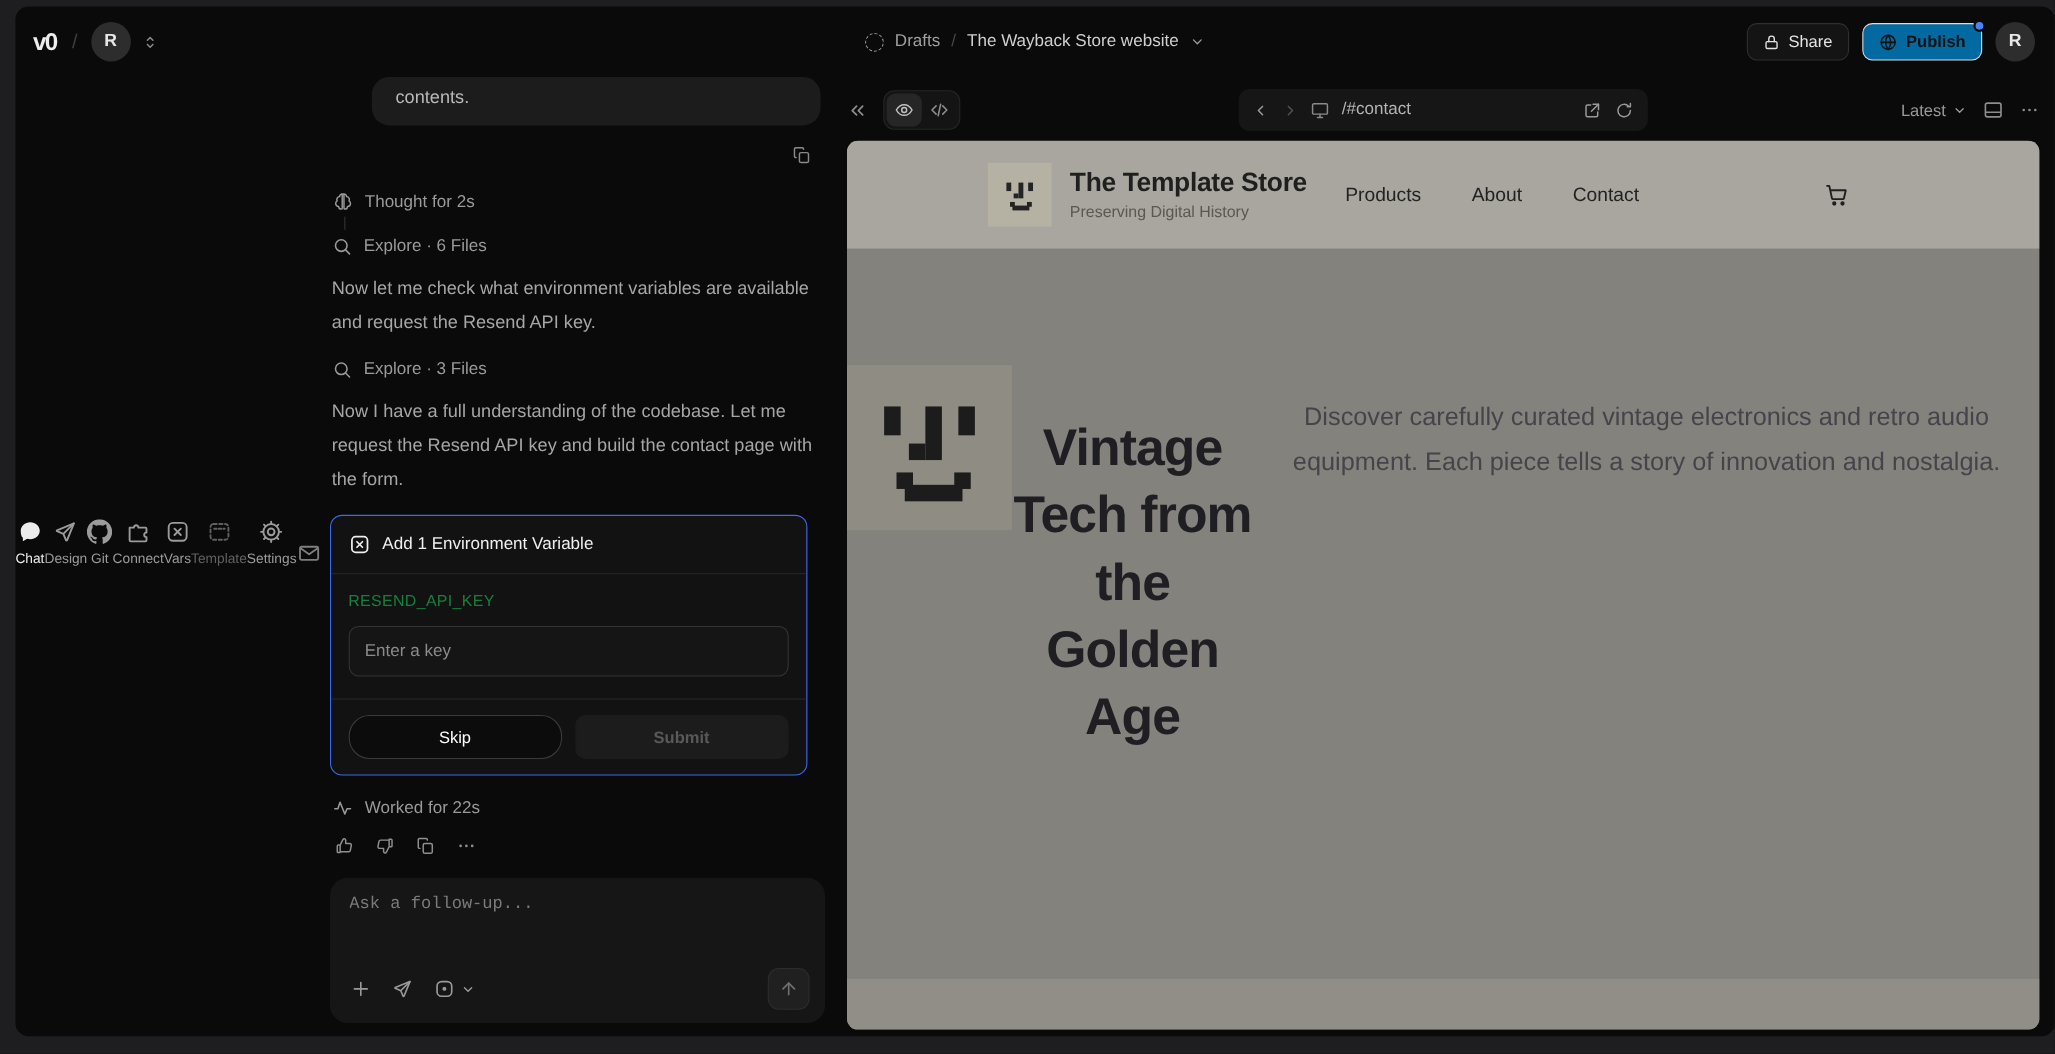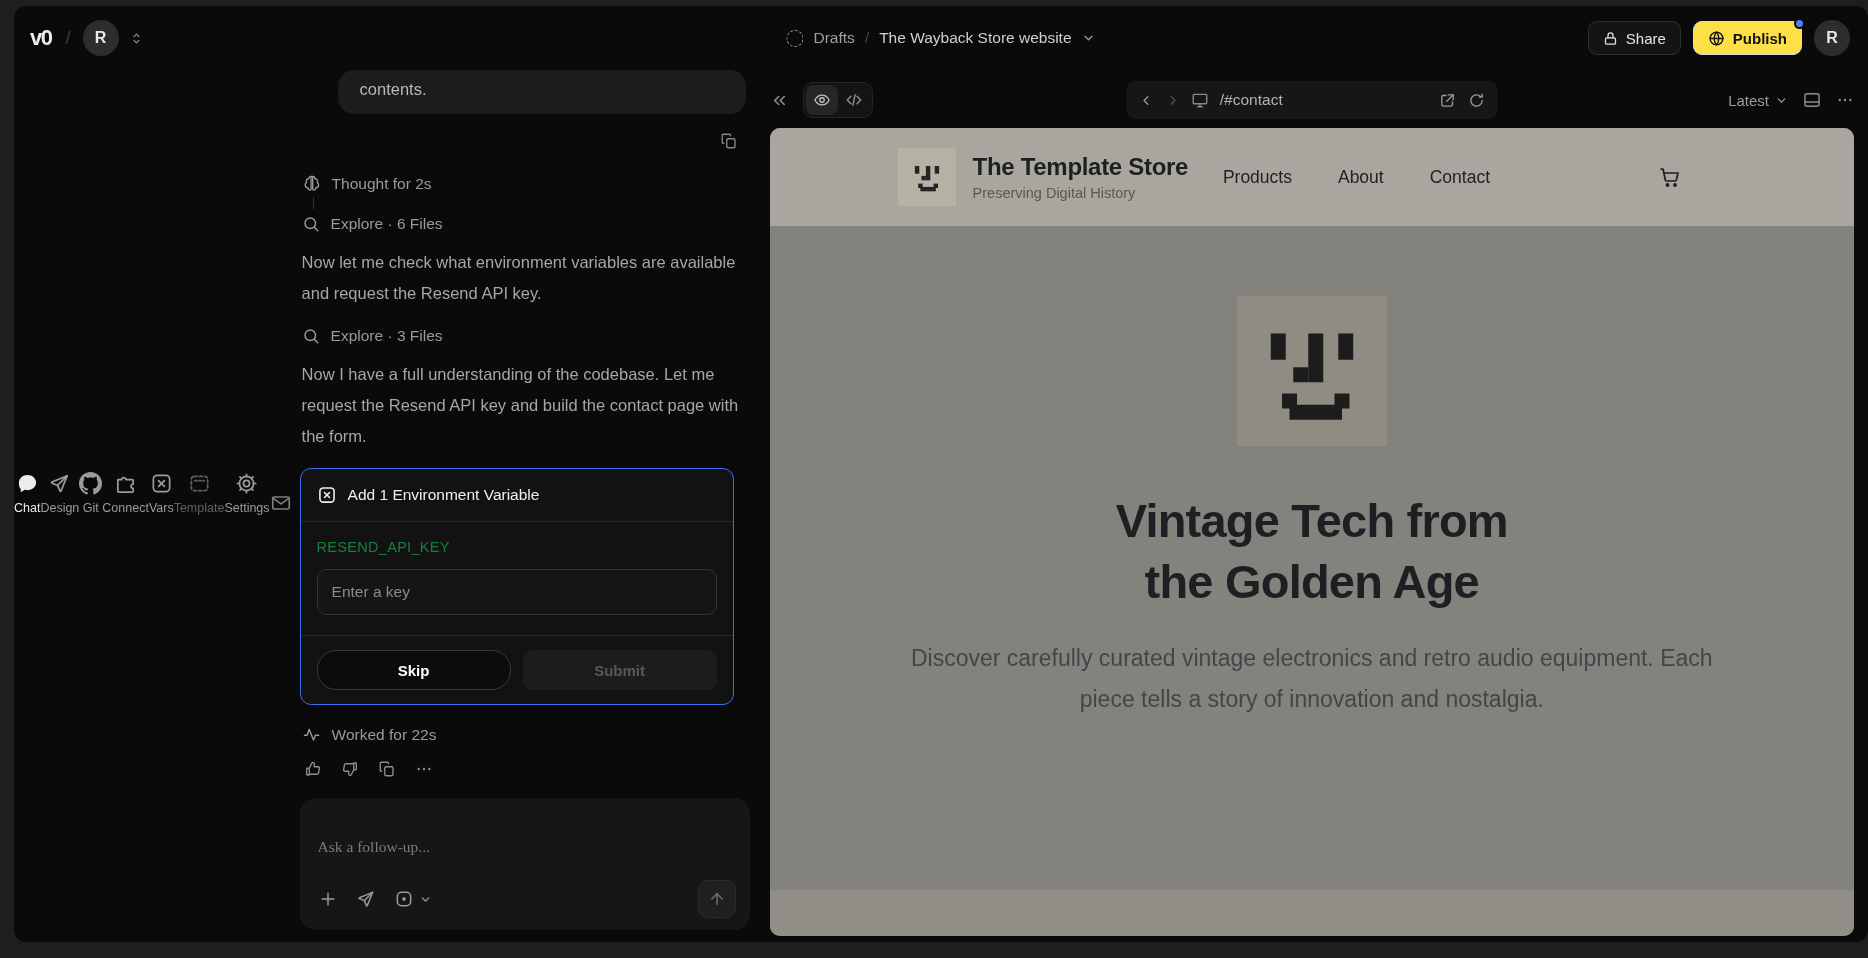--- a/index.html
+++ b/index.html
@@ -26,21 +26,21 @@
                 display:flex; align-items:center; gap:10px; font-size:15.5px; }
   .dashed-circle { width:17px; height:17px; border-radius:50%; border:1.6px dashed #9a9a9a; }
   .bc-section { color:#9f9f9f; }
   .bc-sep { color:#474747; }
   .bc-project { color:#cfcfcf; }
   .tb-right { margin-left:auto; display:flex; align-items:center; gap:12px; }
   .btn-share { height:34px; display:flex; align-items:center; gap:8px; padding:0 14px;
                background:#141414; border:1px solid #2f2f2f; border-radius:9px;
                color:#e3e3e3; font-size:15px; cursor:pointer; }
   .btn-publish { position:relative; height:34px; display:flex; align-items:center; gap:8px; padding:0 14px;
-                 background:#fde047; border:1px solid #dcdcdc; border-radius:9px;
+                 background:#0369a1; border:1px solid #dcdcdc; border-radius:9px;
                  color:#121212; font-size:15px; font-weight:600; cursor:pointer; }
   .publish-badge { position:absolute; top:-4px; right:-4px; width:11px; height:11px; border-radius:50%;
                    background:#4c82f7; border:2px solid #0a0a0a; }
   
   .main { flex:1; display:flex; min-height:0; }
   
   .sidebar { flex:0 0 86px; display:flex; flex-direction:row; align-items:center; padding:14px 0 14px; }
   .side-item { display:flex; flex-direction:column; align-items:center; gap:6px;
                margin-bottom:25px; color:#9b9b9b; cursor:pointer; }
   .side-item .lbl { font-size:12.5px; }
@@ -63,30 +63,30 @@
   .env-head { display:flex; align-items:center; gap:11px; padding:16px 16px;
               color:#efefef; font-size:15.5px; border-bottom:1px solid #272727; }
   .env-body { padding:17px 16px 20px; border-bottom:1px solid #272727; }
   .env-var { color:#15803d; font-size:14.5px; letter-spacing:.3px; }
   .env-input { margin-top:14px; width:100%; height:46px; background:#151515;
                border:1px solid #343434; border-radius:9px; color:#ddd; padding:0 14px;
                font-size:15.5px; font-family:inherit; outline:none; }
   .env-input::placeholder { color:#8b8b8b; }
   .env-foot { display:flex; gap:12px; padding:14px 16px; }
   .btn-skip { flex:1; height:40px; border-radius:19px; background:#0c0c0c; border:1px solid #3a3a3a;
-              color:#fff; font-size:15px; font-weight:700; font-family:inherit; cursor:pointer; }
+              color:#fff; font-size:15px; font-weight:400; font-family:inherit; cursor:pointer; }
   .btn-submit { flex:1; height:40px; border-radius:9px; background:#1c1c1c; border:1px solid #1c1c1c;
                 color:#595959; font-size:15px; font-weight:600; font-family:inherit; cursor:default; }
   .feedback-row { display:flex; align-items:center; gap:19px; margin:16px 0 0 6px; color:#8f8f8f; }
   .feedback-row > span { cursor:pointer; display:grid; place-items:center; }
   
   .composer { margin:14px 2px 0 2px; margin-top:auto; flex:0 0 132px; background:#161616;
               border-radius:16px; padding:14px 14px 12px 18px; display:flex; flex-direction:column; }
   .composer textarea { background:transparent; border:none; outline:none; resize:none; flex:1;
-                       color:#15803d; font-size:15.5px; font-family:Liberation Serif, serif;margin-top:26px; }
+                       color:#15803d; font-size:15.5px; font-family:Liberation Mono, monospace; }
   .composer textarea::placeholder { color:#7b7b7b; }
   .composer-row { display:flex; align-items:center; color:#9a9a9a; }
   .composer-row .cicon { margin-right:18px; cursor:pointer; display:grid; place-items:center; }
   .model-pick { display:flex; align-items:center; gap:5px; cursor:pointer; }
   .send-btn { margin-left:auto; width:38px; height:38px; border-radius:10px; background:#202020;
               border:1px solid #2c2c2c; color:#6f6f6f; display:grid; place-items:center; cursor:pointer; }
   
   .preview-col { flex:1; display:flex; flex-direction:column; padding:8px 14px 6px 8px; min-width:0; }
   .ptoolbar { flex:0 0 44px; display:flex; align-items:center; position:relative;
               color:#8d8d8d; margin-bottom:6px; }
@@ -108,21 +108,21 @@
   
   .site { flex:1; border-radius:10px; overflow:hidden; display:flex; flex-direction:column; background:#83827c; }
   .site-header { flex:0 0 98px; background:#a8a69f; display:flex; align-items:center; padding:0 172px 0 128px; }
   .brand { display:flex; align-items:center; gap:17px; }
   .brand-logo { width:58px; height:58px; background:#b5b2a3; display:grid; place-items:center; }
   .brand-name { font-size:24px; font-weight:800; color:#1f1f1f; letter-spacing:-0.3px; }
   .brand-tag { font-size:14.5px; color:#5a5950; margin-top:4px; }
   .site-nav { margin-left:auto; display:flex; gap:46px; font-size:17.5px; color:#222; }
   .site-nav span { cursor:pointer; }
   .cart { margin-left:168px; color:#1f1f1f; cursor:pointer; display:grid; place-items:center; }
-  .hero { flex:1; display:flex; flex-direction:column; align-items:center; padding-top:70px; }
+  .hero { flex:1; display:flex; flex-direction:row; padding-top:106px; }
   .hero-logo { width:150px; height:150px; background:#8f8d83; display:grid; place-items:center; }
   .hero-title { margin-top:44px; font-size:47px; line-height:61px; font-weight:800;
                 color:#1e1e23; text-align:center; letter-spacing:-0.8px; }
   .hero-text { margin-top:26px; font-size:23px; line-height:41px; color:#45444a;
                text-align:center; max-width:840px; }
   .site-band { flex:0 0 46px; background:#908e87; }
   svg { display:block; }
 </style>
 </head>
 <body>

